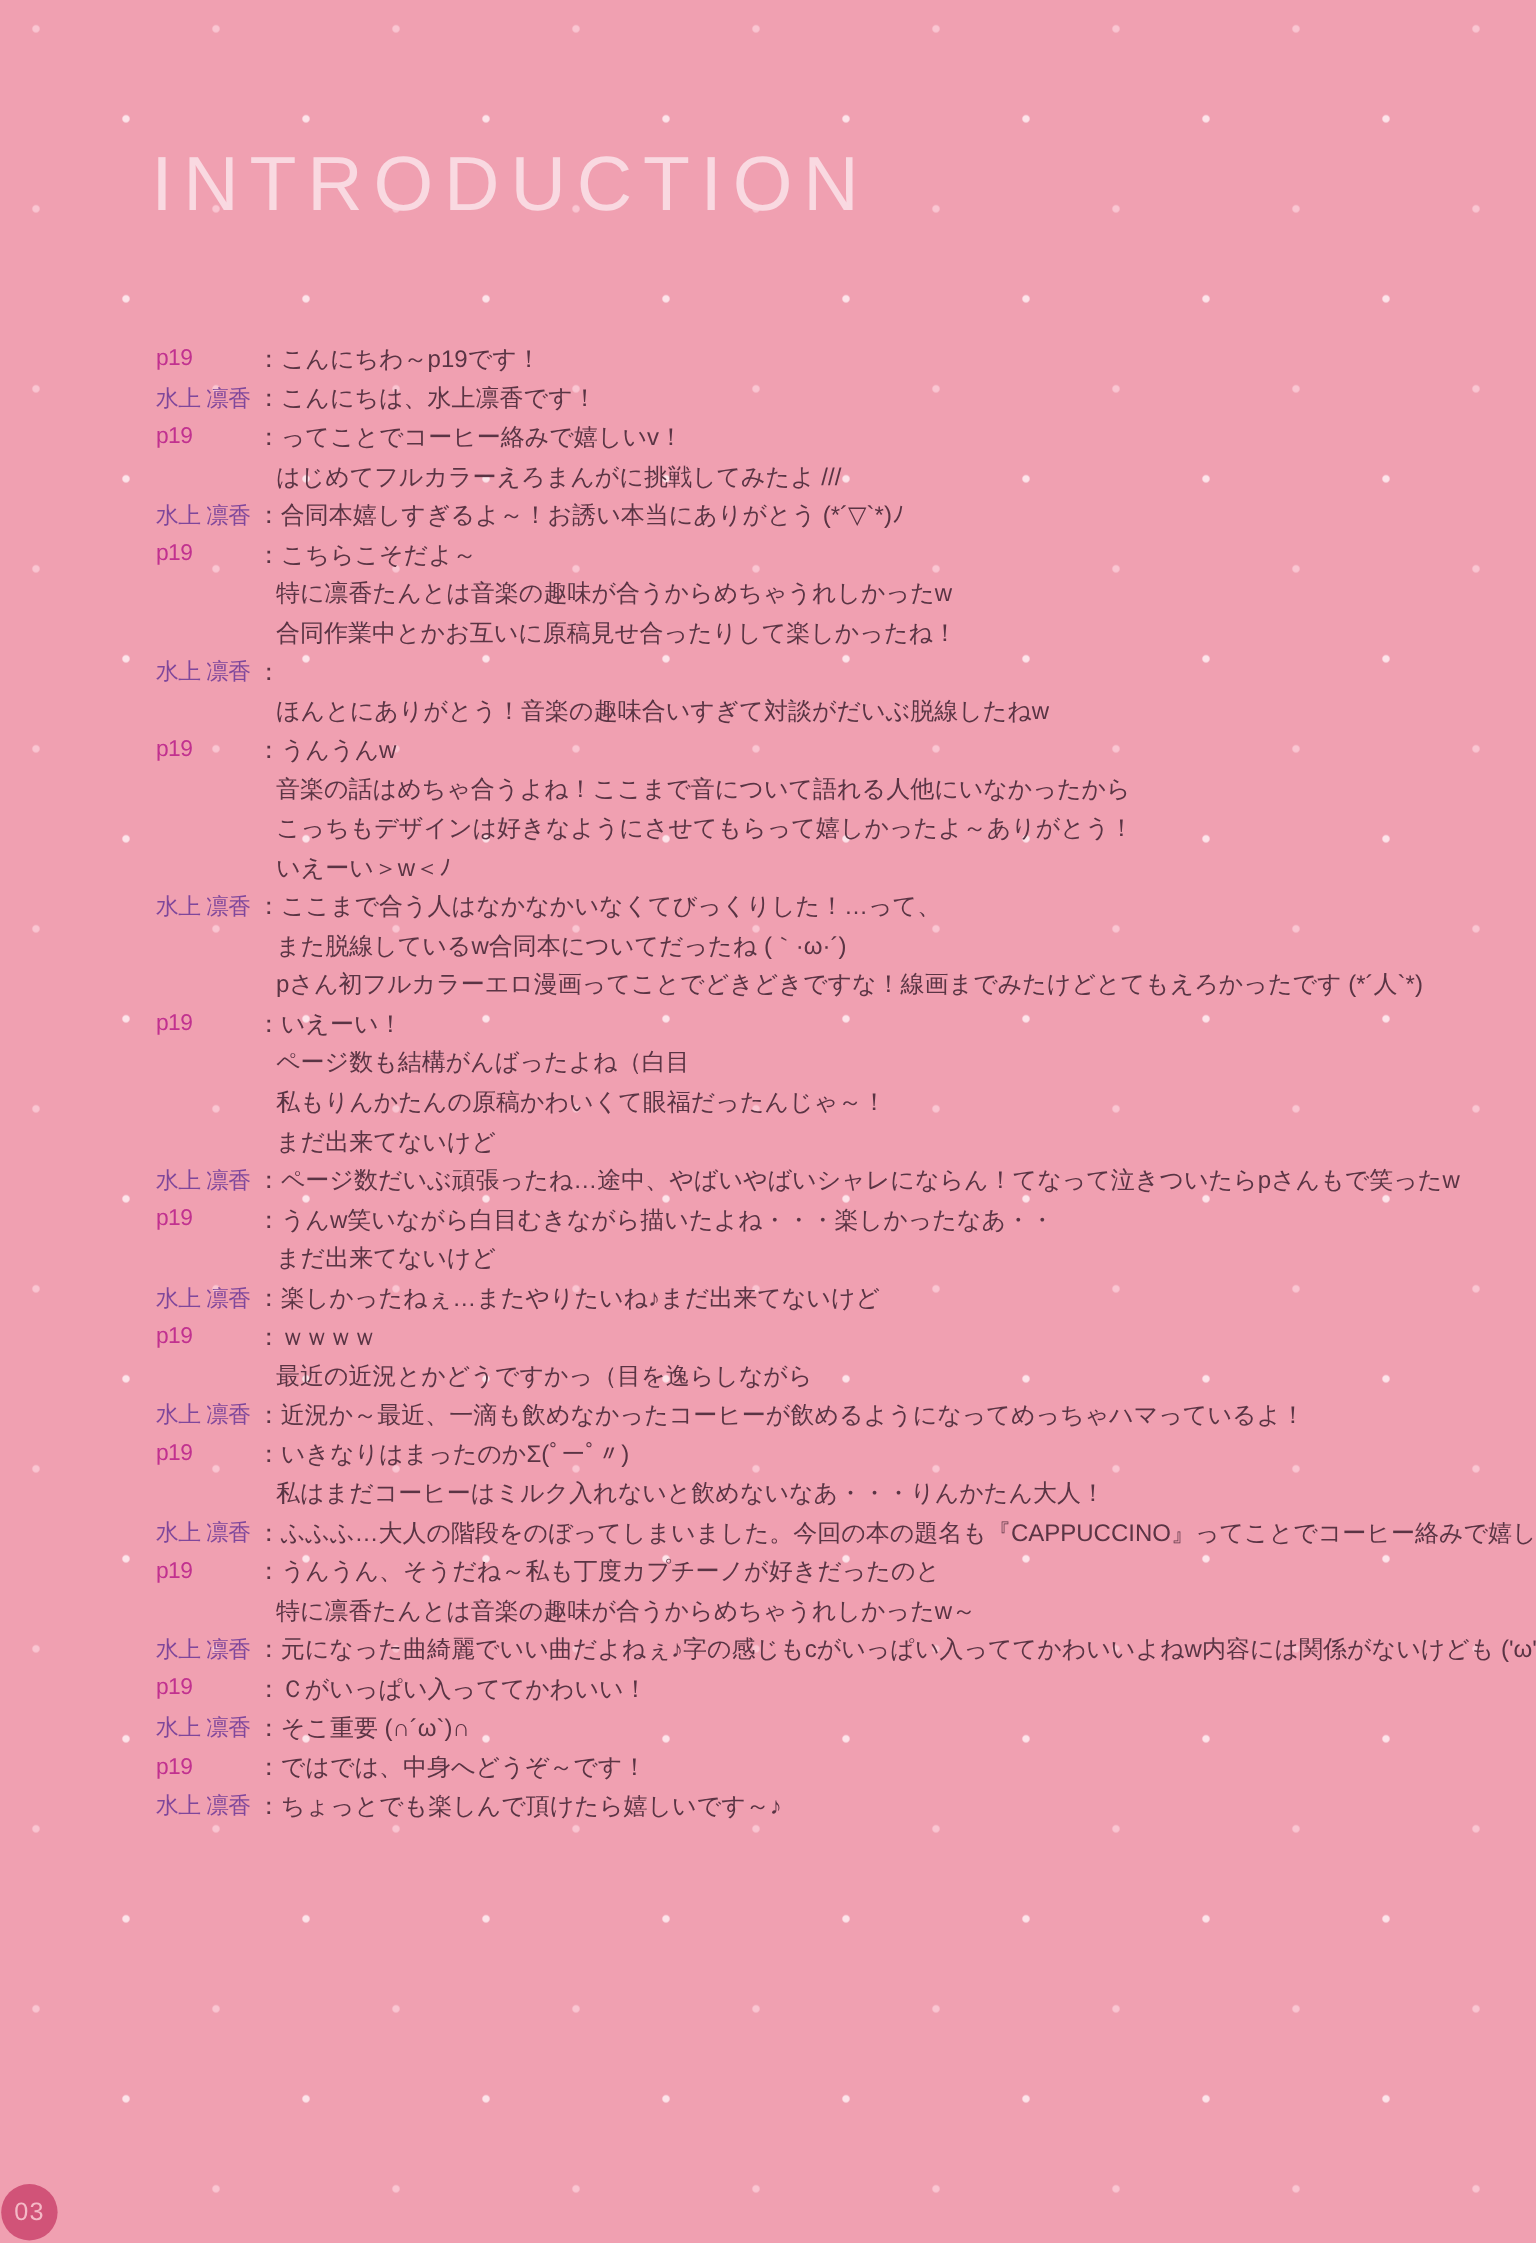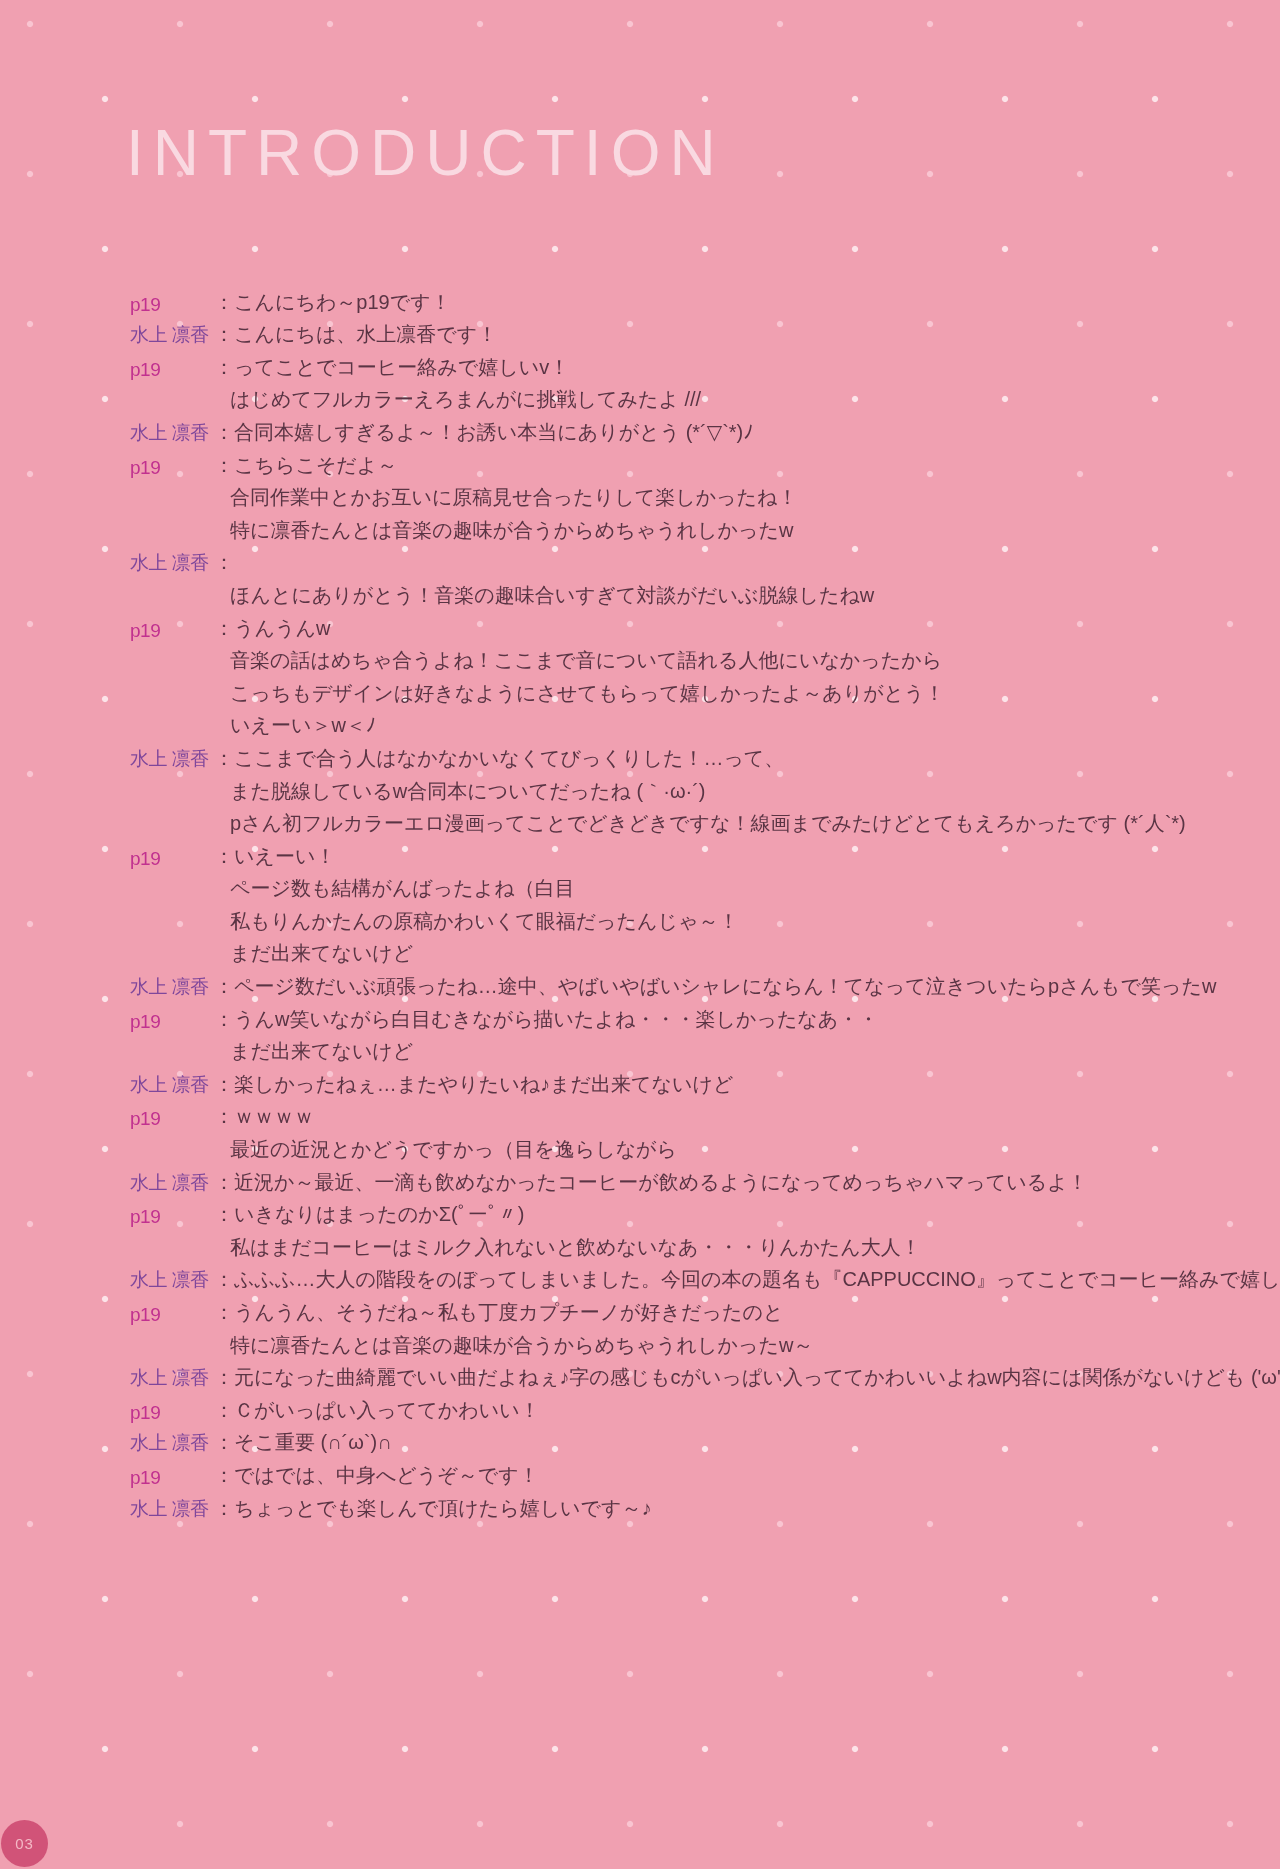--- a/index.html
+++ b/index.html
@@ -15,33 +15,33 @@
   }
   .title{
     position:absolute;left:126px;top:116px;
     font-size:64px;font-weight:100;letter-spacing:9px;
     color:#f9d9e1;white-space:nowrap;
   }
   .dialogue{
     position:absolute;left:130px;top:283px;right:10px;
   }
   .row{
-    display:flex;align-items:flex-end;height:32.6px;
+    display:flex;align-items:center;height:32.6px;
     font-size:20px;color:#5a3444;white-space:nowrap;
   }
   .speaker{flex:0 0 84px;font-size:19px;letter-spacing:-0.5px;}
   .speaker-p19{color:#c1318f;}
   .speaker-rinka{color:#7f479b;}
   .colon{flex:0 0 16px;color:#5a3444;}
   .text{color:#5a3444;}
   .page-badge{
     position:absolute;left:1px;top:1820px;width:47px;height:47px;
     border-radius:50%;background:#d15378;color:#f4b9c6;
     display:flex;align-items:center;justify-content:center;
-    font-size:15px;letter-spacing:1px;
+    font-size:21px;letter-spacing:1px;
   }
 </style>
 </head>
 <body>
 
 <div class="title">INTRODUCTION</div>
 
 <div class="dialogue">
     <div class="row">
     <span class="speaker speaker-p19">p19</span>
@@ -69,26 +69,26 @@
     <span class="text">合同本嬉しすぎるよ～！お誘い本当にありがとう (*´▽`*)ﾉ</span>
   </div>
     <div class="row">
     <span class="speaker speaker-p19">p19</span>
     <span class="colon">：</span>
     <span class="text">こちらこそだよ～</span>
   </div>
     <div class="row">
     <span class="speaker"></span>
     <span class="colon"></span>
+    <span class="text">特に凛香たんとは音楽の趣味が合うからめちゃうれしかったw</span>
+  </div>
+    <div class="row">
+    <span class="speaker"></span>
+    <span class="colon"></span>
     <span class="text">合同作業中とかお互いに原稿見せ合ったりして楽しかったね！</span>
-  </div>
-    <div class="row">
-    <span class="speaker"></span>
-    <span class="colon"></span>
-    <span class="text">特に凛香たんとは音楽の趣味が合うからめちゃうれしかったw</span>
   </div>
     <div class="row">
     <span class="speaker speaker-rinka">水上 凛香</span>
     <span class="colon">：</span>
   </div>
     <div class="row">
     <span class="speaker"></span>
     <span class="colon"></span>
     <span class="text">ほんとにありがとう！音楽の趣味合いすぎて対談がだいぶ脱線したねw</span>
   </div>

